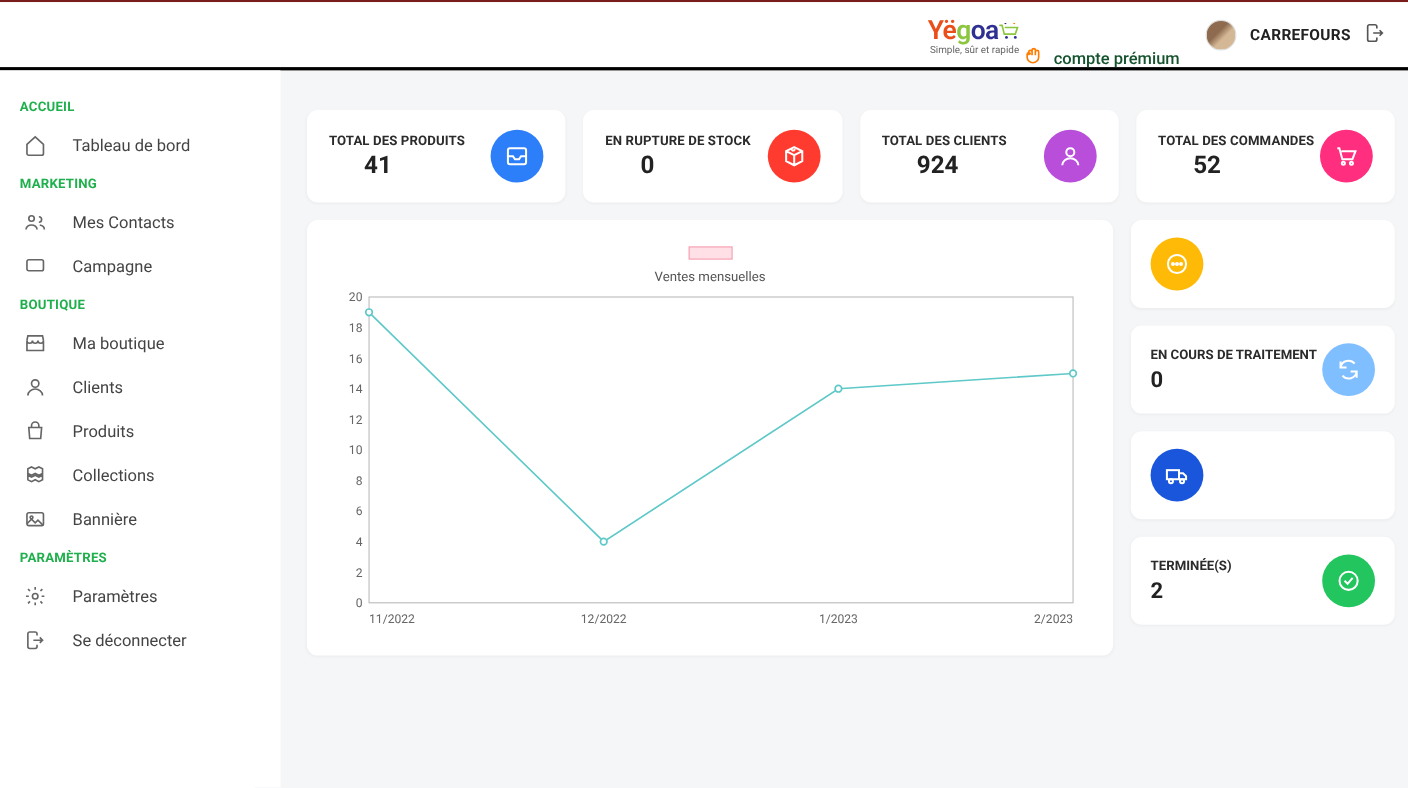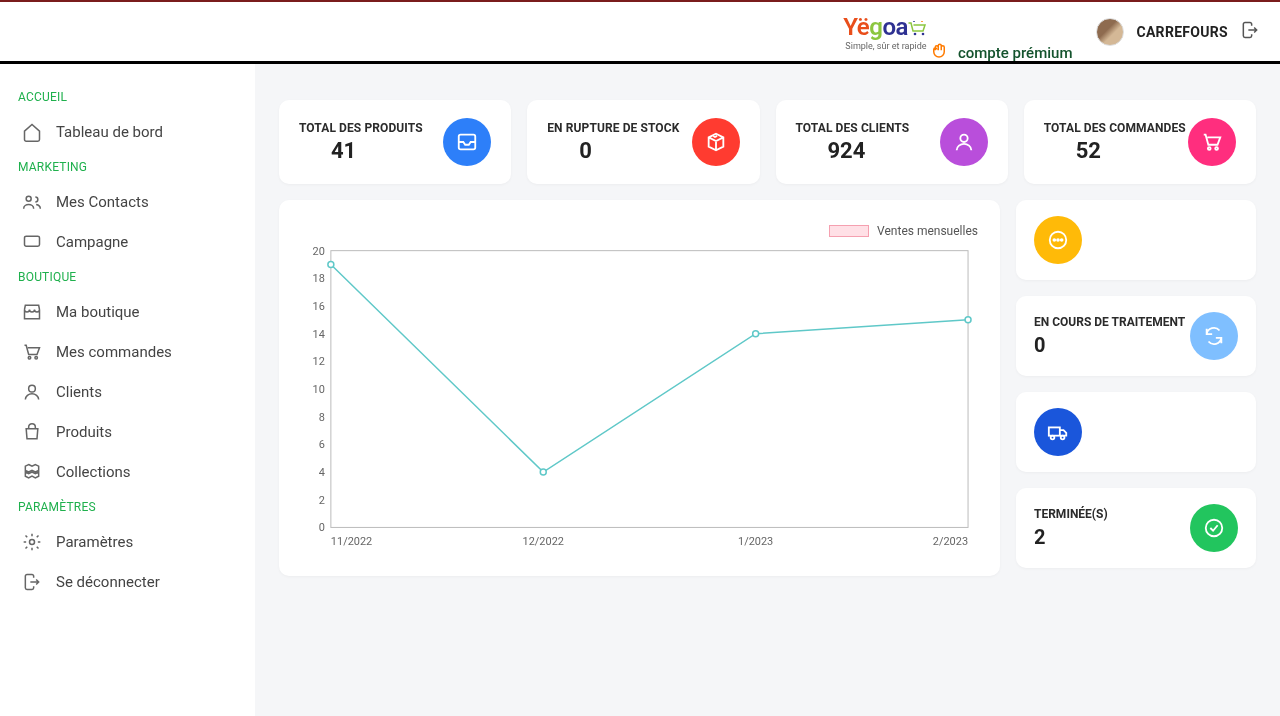--- a/index.html
+++ b/index.html
@@ -15,24 +15,24 @@
 .logo-main .a { color: #2e3192; }
 .logo-cart { display: inline-block; vertical-align: -2px; }
 .logo-tag { font-size: 9px; color: #666; margin-top: -2px; margin-left: 2px; }
 .header-right { display: flex; align-items: center; gap: 24px; }
 .premium { display: flex; align-items: center; gap: 10px; color: #14532d; font-weight: 500; font-size: 15px; margin-top: 42px; }
 .user { display: flex; align-items: center; gap: 12px; }
 .avatar { width: 28px; height: 28px; border-radius: 50%; background: linear-gradient(135deg, #8e6b4f 40%, #d4b896 60%); border: 1px solid #ddd; }
 .user-name { font-weight: 700; font-size: 14px; letter-spacing: 0.3px; }
 .layout { display: flex; height: calc(716px - 64px); }
 .sidebar { width: 255px; background: #fff; padding: 18px 0; overflow-y: auto; }
-.sidebar-section-label { font-size: 12px; font-weight: 400; color: #1fb04d; padding: 8px 18px; letter-spacing: 0.2px; }
-.sidebar-item { display: flex; align-items: center; gap: 14px; padding: 10px 22px; color: #444; font-size: 15px; cursor: pointer; }
+.sidebar-section-label { font-size: 12px; font-weight: 700; color: #1fb04d; padding: 8px 18px; letter-spacing: 0.2px; }
+.sidebar-item { display: flex; align-items: center; gap: 24px; padding: 10px 22px; color: #444; font-size: 15px; cursor: pointer; }
 .sidebar-icon { width: 20px; height: 20px; display: flex; align-items: center; justify-content: center; color: #666; }
-.main { flex: 1; padding: 36px 24px 24px 24px; overflow-y: auto; }
+.main { flex: 1; padding: 36px 12px 24px 24px; overflow-y: auto; }
 .cards-row { display: grid; grid-template-columns: repeat(4, 1fr); gap: 16px; }
 .card { background: #fff; border-radius: 10px; padding: 18px 20px; display: flex; justify-content: space-between; align-items: center; box-shadow: 0 1px 3px rgba(0,0,0,0.04); }
 .card-left { display: flex; flex-direction: column; }
 .card-label { font-size: 12px; font-weight: 700; color: #2b2b2b; line-height: 1.3; letter-spacing: 0.1px; }
 .card-value { font-size: 22px; font-weight: 700; margin-top: 2px; margin-left: 32px; }
 .card-icon { width: 48px; height: 48px; border-radius: 50%; display: flex; align-items: center; justify-content: center; color: #fff; flex-shrink: 0; }
 .bg-blue { background: #2d7ff9; }
 .bg-red { background: #ff3b30; }
 .bg-purple { background: #b94edb; }
 .bg-pink { background: #ff2e7e; }
@@ -41,21 +41,21 @@
 .bg-darkblue { background: #1a56db; }
 .bg-green { background: #22c55e; }
 .below { display: grid; grid-template-columns: 1fr 240px; gap: 16px; margin-top: 16px; }
 .chart-card { background: #fff; border-radius: 10px; padding: 24px 22px 18px 22px; box-shadow: 0 1px 3px rgba(0,0,0,0.04); }
 .side-cards { display: flex; flex-direction: column; gap: 16px; }
 .side-card { background: #fff; border-radius: 10px; padding: 16px 18px; display: flex; justify-content: space-between; align-items: center; box-shadow: 0 1px 3px rgba(0,0,0,0.04); }
 .side-card-left { display: flex; flex-direction: column; }
 .side-card-label { font-size: 12px; font-weight: 700; color: #2b2b2b; line-height: 1.3; }
 .side-card-value { font-size: 20px; font-weight: 700; margin-top: 2px; }
 .side-card-icon { width: 48px; height: 48px; border-radius: 50%; display: flex; align-items: center; justify-content: center; color: #fff; flex-shrink: 0; }
-.legend { display: flex; justify-content: flex-end; align-items: center; gap: 8px; font-size: 12px; color: #555; margin-bottom: 6px; }
+.legend { display: flex; justify-content: flex-end; align-items: center; gap: 8px; font-size: 12px; color: #555; margin-bottom: 6px; flex-direction: column; }
 .legend-swatch { width: 40px; height: 12px; background: #ffe0e6; border: 1px solid #f5a0b0; }
 svg.chart { width: 100%; height: 310px; }
 .axis-text { font-size: 11px; fill: #666; }
 .axis-line { stroke: #bbb; stroke-width: 1; }
 .data-line { stroke: #5fc8c8; stroke-width: 1.5; fill: none; }
 .data-point { fill: #fff; stroke: #5fc8c8; stroke-width: 1.5; }
 </style>
 </head>
 <body>
 
@@ -129,30 +129,20 @@
       <span class="sidebar-icon">
           <svg width="20" height="20" viewBox="0 0 24 24" fill="none" stroke="currentColor" stroke-width="1.8">
             <path d="M3 9l1-5h16l1 5M3 9v11h18V9M3 9a3 3 0 006 0 3 3 0 006 0 3 3 0 006 0"></path>
           </svg>
         </span>
       <span>Ma boutique</span>
     </div>
     <div class="sidebar-item">
       <span class="sidebar-icon">
           <svg width="20" height="20" viewBox="0 0 24 24" fill="none" stroke="currentColor" stroke-width="1.8">
-            <path d="M3 4h2l3 11h10l3-8H7"></path>
-            <circle cx="9" cy="19" r="1.5"></circle>
-            <circle cx="17" cy="19" r="1.5"></circle>
-          </svg>
-        </span>
-      <span>Mes commandes</span>
-    </div>
-    <div class="sidebar-item">
-      <span class="sidebar-icon">
-          <svg width="20" height="20" viewBox="0 0 24 24" fill="none" stroke="currentColor" stroke-width="1.8">
             <circle cx="12" cy="8" r="4"></circle>
             <path d="M4 21c0-4 4-7 8-7s8 3 8 7"></path>
           </svg>
         </span>
       <span>Clients</span>
     </div>
     <div class="sidebar-item">
       <span class="sidebar-icon">
           <svg width="20" height="20" viewBox="0 0 24 24" fill="none" stroke="currentColor" stroke-width="1.8">
             <path d="M5 8h14l-1 12H6zM8 8V6a4 4 0 018 0v2"></path>
@@ -160,20 +150,30 @@
         </span>
       <span>Produits</span>
     </div>
     <div class="sidebar-item">
       <span class="sidebar-icon">
           <svg width="20" height="20" viewBox="0 0 24 24" fill="none" stroke="currentColor" stroke-width="1.8">
             <path d="M8 3l4 2 4-2 4 2v5l-4 2-4-2-4 2-4-2V5zM4 12l4 2 4-2 4 2 4-2v5l-4 2-4-2-4 2-4-2z"></path>
           </svg>
         </span>
       <span>Collections</span>
+    </div>
+    <div class="sidebar-item">
+      <span class="sidebar-icon">
+          <svg width="20" height="20" viewBox="0 0 24 24" fill="none" stroke="currentColor" stroke-width="1.8">
+            <rect x="3" y="5" width="18" height="14" rx="2"></rect>
+            <circle cx="8" cy="10" r="1.5"></circle>
+            <path d="M3 17l5-5 4 4 3-3 6 6"></path>
+          </svg>
+        </span>
+      <span>Bannière</span>
     </div>
 
     <div class="sidebar-section-label">PARAMÈTRES</div>
     <div class="sidebar-item">
       <span class="sidebar-icon">
           <svg width="20" height="20" viewBox="0 0 24 24" fill="none" stroke="currentColor" stroke-width="1.8">
             <circle cx="12" cy="12" r="3"></circle>
             <path d="M12 2v3M12 19v3M4.2 4.2l2.1 2.1M17.7 17.7l2.1 2.1M2 12h3M19 12h3M4.2 19.8l2.1-2.1M17.7 6.3l2.1-2.1"></path>
           </svg>
         </span>

